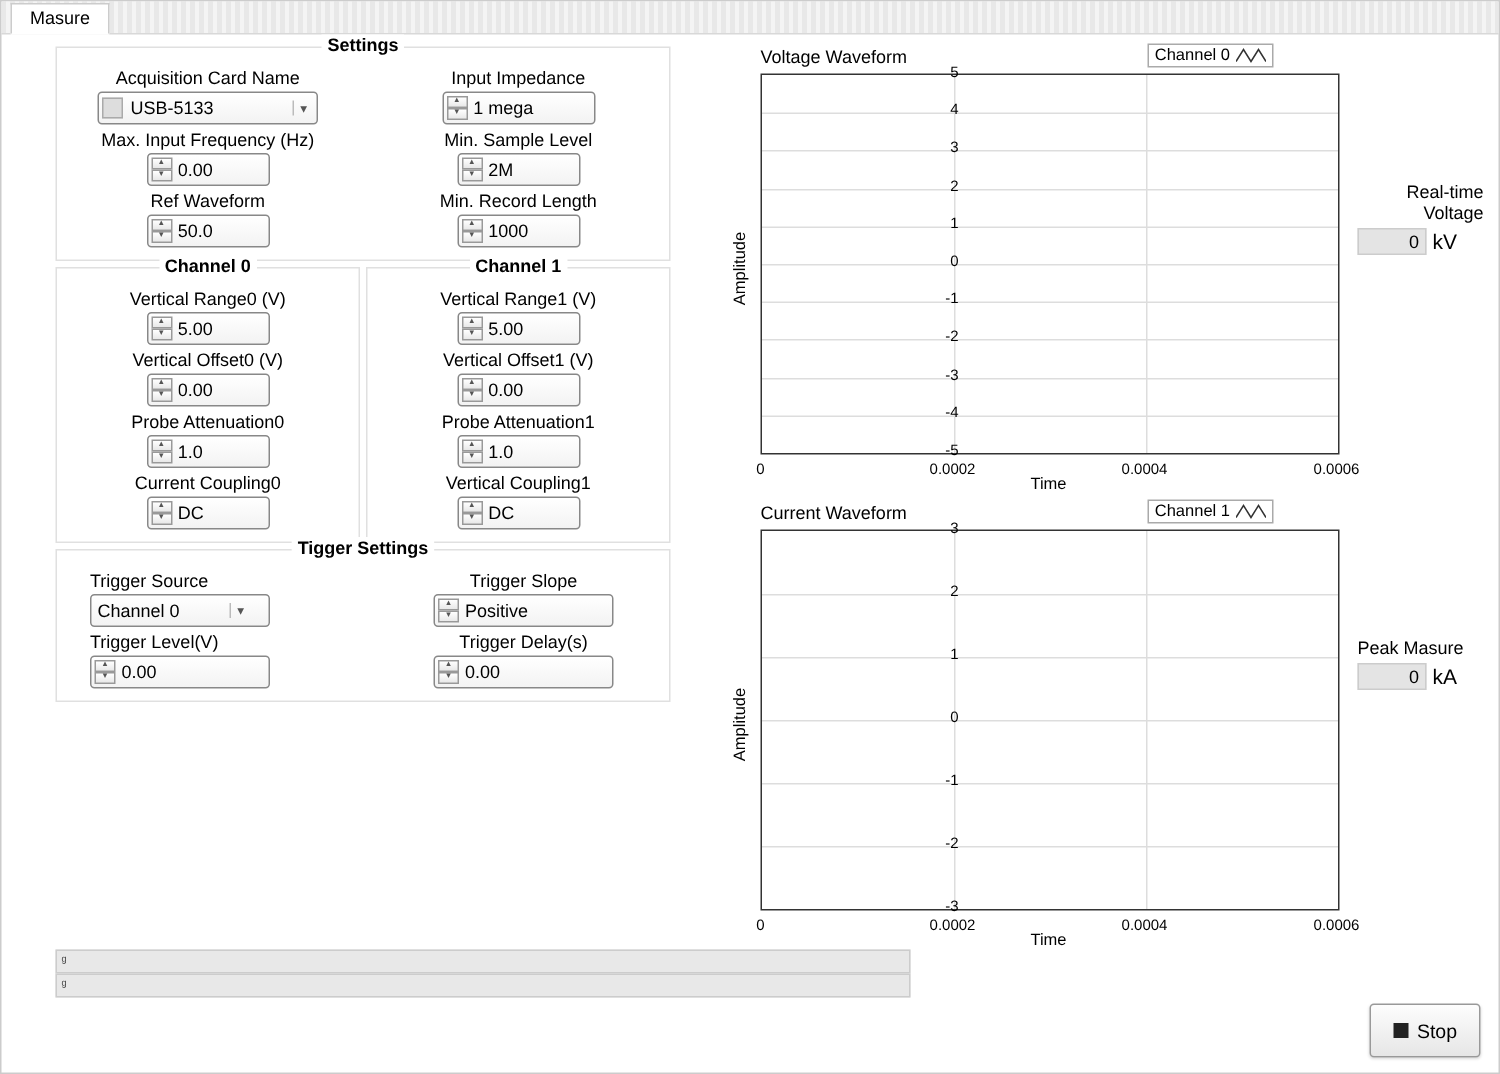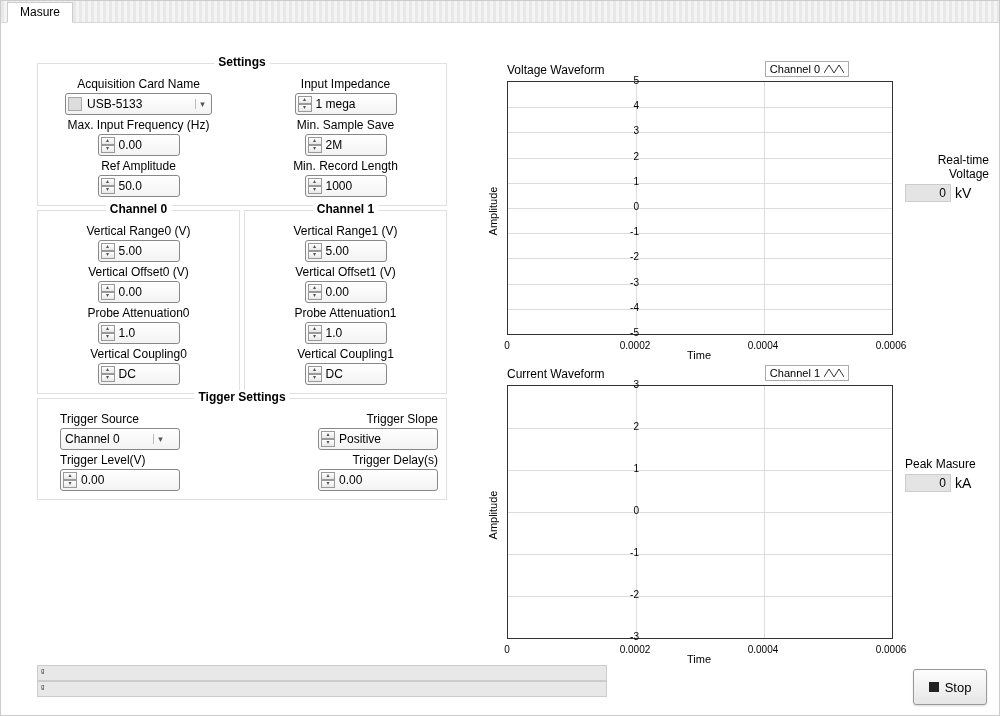--- a/index.html
+++ b/index.html
@@ -1,20 +1,20 @@
 <!DOCTYPE html>
 <html><head>
 <meta charset="utf-8">
 <style>
   * { box-sizing: border-box; margin: 0; padding: 0; }
   body { font-family: "Segoe UI", Tahoma, sans-serif; font-size: 11px; background: #f0f0f0; width: 1000px; height: 716px; overflow: hidden; }
   .outer { background: #fff; border: 1px solid #ccc; width: 1000px; height: 716px; position: relative; }
   .tabbar { height: 22px; background: repeating-linear-gradient(90deg,#e8e8e8 0,#e8e8e8 3px,#f4f4f4 3px,#f4f4f4 6px); border-bottom: 1px solid #d8d8d8; display:flex; align-items:flex-end;text-align:right;}
   .tab { background:#fff; border:1px solid #ccc; border-bottom:1px solid #fff; padding: 2px 12px 3px; margin-left: 6px; font-size:12px; position:relative; top:1px;}
-  .content { position: absolute; top:22px; left:0; right:0; bottom:0; padding: 6px 10px 24px; margin-top: 32px; }
+  .content { position: absolute; top:22px; left:0; right:0; bottom:0; padding: 6px 10px 24px; }
   .left { position:absolute; left:36px; top:8px; width:410px; }
   .right { position:absolute; left:468px; top:8px; right:10px; }
   .groupbox { border:1px solid #e0e0e0; position:relative; padding: 10px 8px 8px; margin-bottom:4px; }
   .groupbox > .legend { position:absolute; top:-9px; left:50%; transform:translateX(-50%); background:#fff; padding:0 4px; font-weight:bold; font-size:12px; }
   .row2 { display:flex; gap:22px; }
   .col { flex:1; display:flex; flex-direction:column; align-items:center; }
   .lbl { font-size:12px; margin: 3px 0 2px; text-align:center; }
   .ctrl { display:flex; align-items:center; border:1px solid #888; border-radius:3px; background:linear-gradient(#fff,#f3f3f3); padding:1px 2px; height:22px; box-shadow: inset 0 1px 0 #fff; }
   .spin { width:14px; display:flex; flex-direction:column; margin-right:2px;}
   .spin div { height:8px; border:1px solid #999; background:linear-gradient(#fff,#e8e8e8); font-size:6px; line-height:5px; text-align:center; color:#555;}
@@ -67,39 +67,39 @@
               <span class="dd">▾</span>
             </div>
             <div class="lbl">Max. Input Frequency (Hz)</div>
             <div class="ctrl">
               <span class="spin">
                   <div>▴</div>
                   <div>▾</div>
                 </span>
               <input value="0.00" style="">
             </div>
-            <div class="lbl">Ref Amplitude</div>
+            <div class="lbl">Ref Waveform</div>
             <div class="ctrl">
               <span class="spin">
                   <div>▴</div>
                   <div>▾</div>
                 </span>
               <input value="50.0" style="">
             </div>
           </div>
           <div class="col">
             <div class="lbl">Input Impedance</div>
             <div class="ctrl">
               <span class="spin">
                   <div>▴</div>
                   <div>▾</div>
                 </span>
               <input style="width: 80px;" value="1 mega">
             </div>
-            <div class="lbl">Min. Sample Save</div>
+            <div class="lbl">Min. Sample Level</div>
             <div class="ctrl">
               <span class="spin">
                   <div>▴</div>
                   <div>▾</div>
                 </span>
               <input value="2M" style="">
             </div>
             <div class="lbl">Min. Record Length</div>
             <div class="ctrl">
               <span class="spin">
@@ -133,21 +133,21 @@
                 <input value="0.00" style="">
               </div>
             <div class="lbl">Probe Attenuation0</div>
             <div class="ctrl">
                 <span class="spin">
                   <div>▴</div>
                   <div>▾</div>
                 </span>
                 <input value="1.0" style="">
               </div>
-            <div class="lbl">Vertical Coupling0</div>
+            <div class="lbl">Current Coupling0</div>
             <div class="ctrl">
                 <span class="spin">
                   <div>▴</div>
                   <div>▾</div>
                 </span>
                 <input value="DC" style="">
               </div>
           </div>
         </div>
         <div class="groupbox">
@@ -200,21 +200,21 @@
               </div>
             <div class="lbl">Trigger Level(V)</div>
             <div class="ctrl" style="width:120px;">
                 <span class="spin">
                   <div>▴</div>
                   <div>▾</div>
                 </span>
                 <input style="width: 90px;" value="0.00">
               </div>
           </div>
-          <div class="col" style="align-items:flex-end;">
+          <div class="col" style="align-items:center;">
             <div class="lbl">Trigger Slope</div>
             <div class="ctrl" style="width:120px;">
                 <span class="spin">
                   <div>▴</div>
                   <div>▾</div>
                 </span>
                 <input style="width: 90px;" value="Positive">
               </div>
             <div class="lbl">Trigger Delay(s)</div>
             <div class="ctrl" style="width:120px;">

